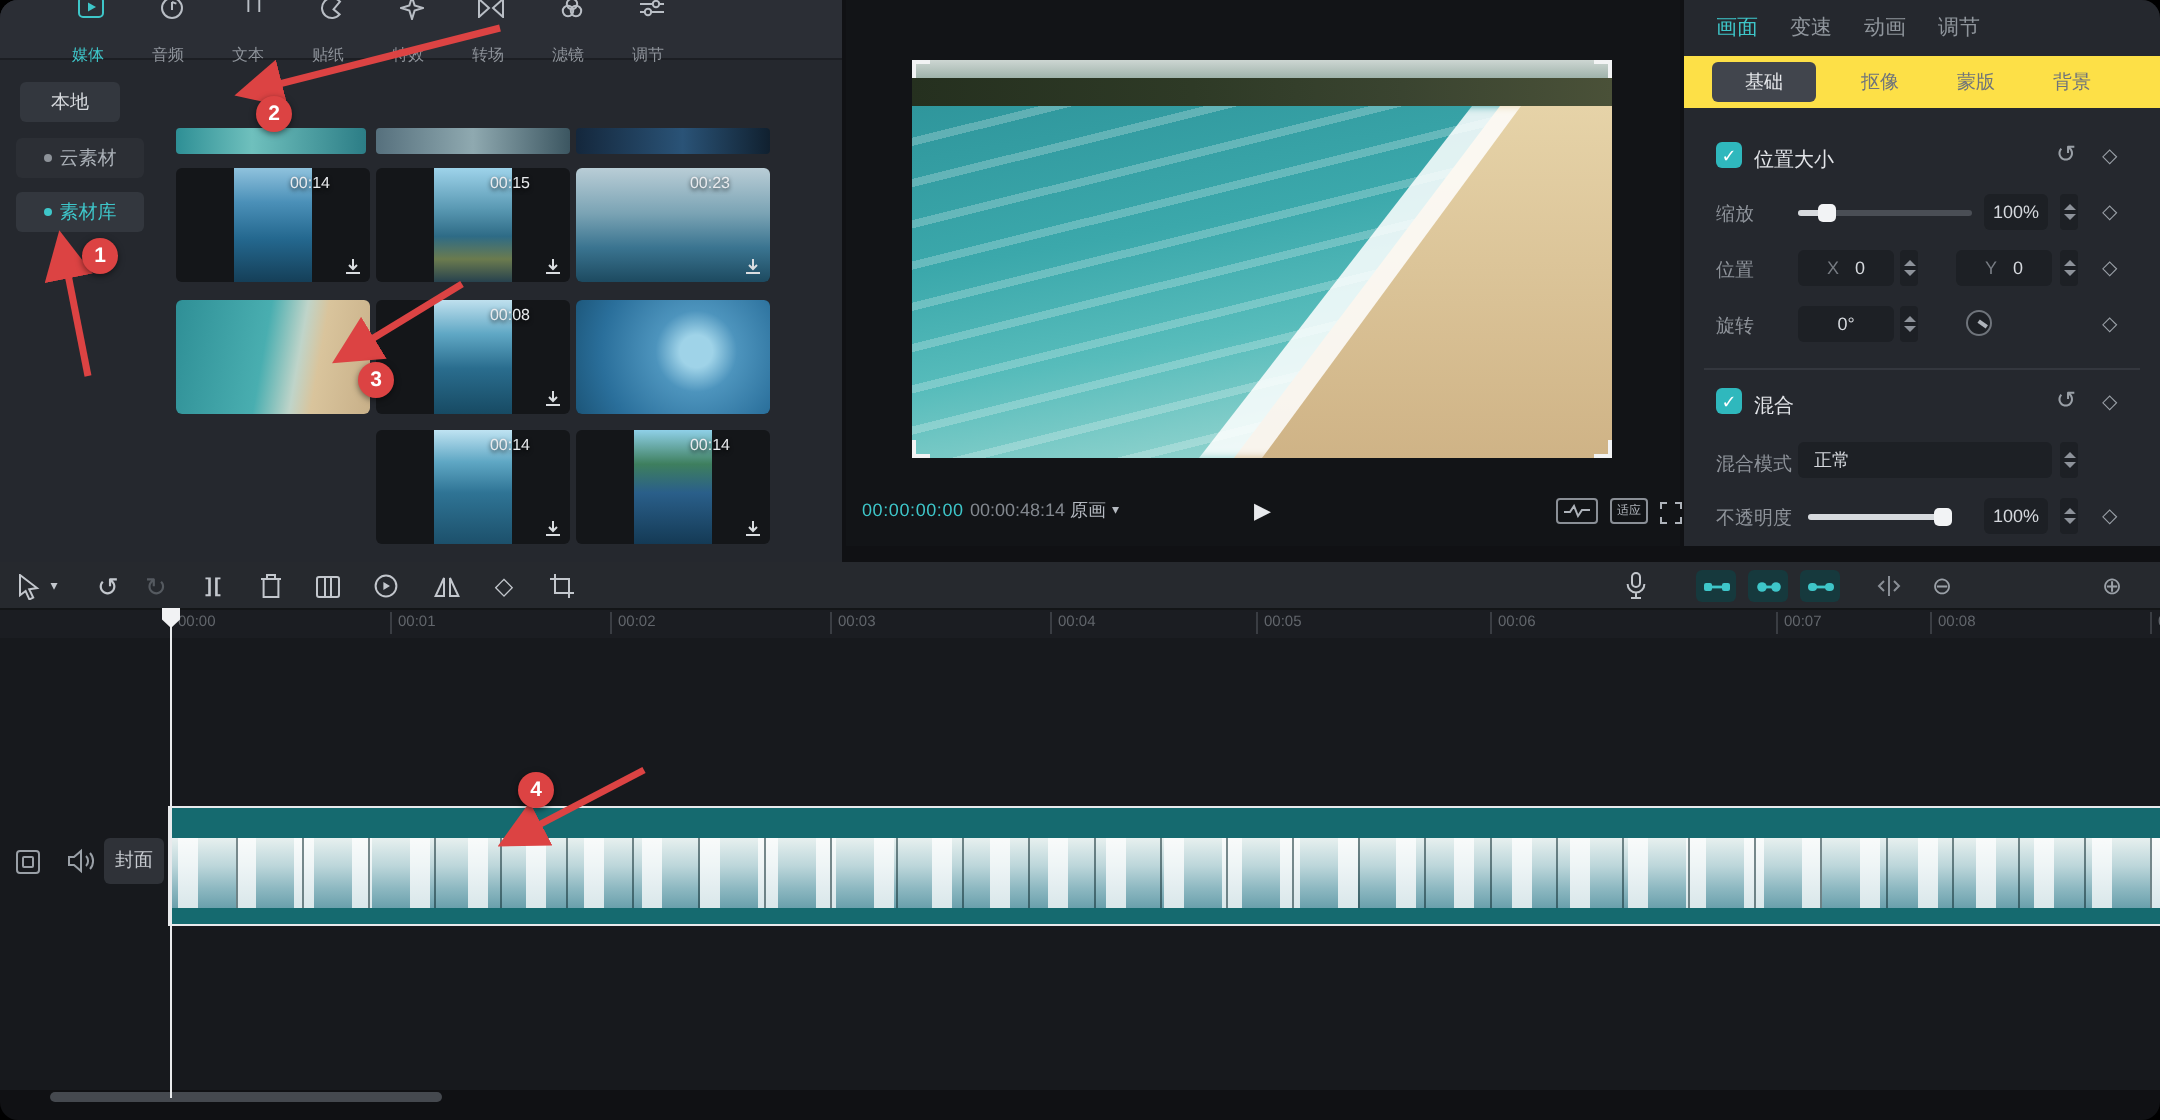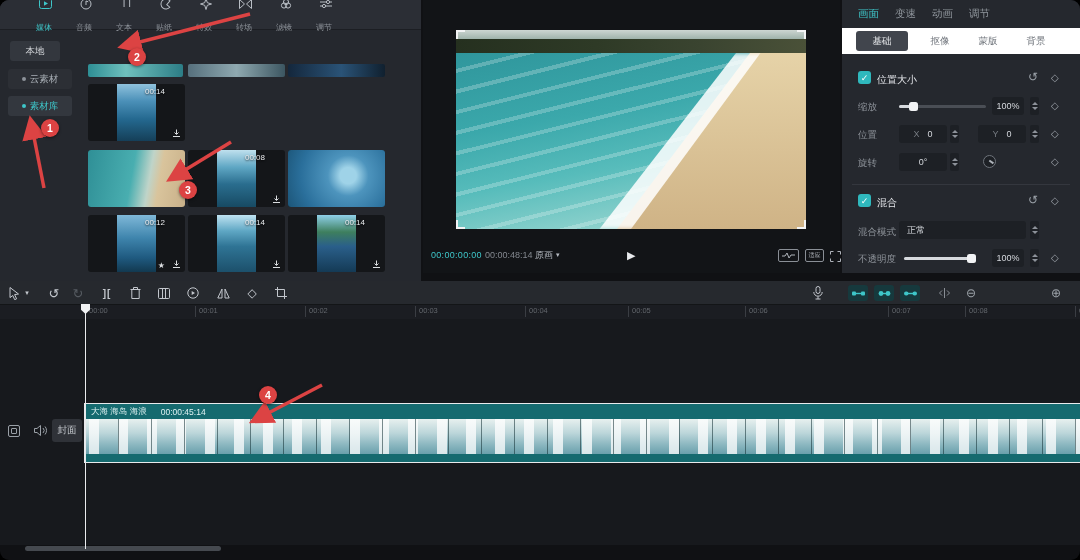--- a/index.html
+++ b/index.html
@@ -45,21 +45,21 @@
   .v-foam{position:absolute;left:0;top:23px;width:100%;height:176px;background:repeating-linear-gradient(-14deg,transparent 0 16px,rgba(255,255,255,.42) 16px 20px);opacity:.55}
   .v-sand{position:absolute;left:0;top:23px;width:100%;height:176px;background:linear-gradient(180deg,#e6d3a8,#cfb386);clip-path:polygon(84% 0,100% 0,100% 100%,46% 100%)}
   .v-sandfoam{position:absolute;left:0;top:23px;width:100%;height:176px;background:#fff;clip-path:polygon(80% 0,87% 0,50% 100%,41% 100%);opacity:.85;filter:blur(2px)}
   .hndl{position:absolute;width:9px;height:9px;border:0 solid #f2f3f4}
   .pc{position:absolute;top:247px;height:16px;display:flex;align-items:center;font-size:9px}
   .pill-ic{border:1px solid #8a8f96;border-radius:2px;color:#aeb3ba;display:flex;align-items:center;justify-content:center}
   
   .inspector{position:absolute;left:842px;top:0;width:238px;height:273px;background:#25282e}
   .insp-tab{position:absolute;top:7px;font-size:10.5px;color:#90969d;cursor:pointer}
   .insp-tab.active{color:#3ec6c9}
-  .subtab-strip{position:absolute;left:0;top:28px;width:238px;height:26px;background:#ffffff}
+  .subtab-strip{position:absolute;left:0;top:28px;width:238px;height:26px;background:#fde047}
   .subtab{position:absolute;top:3px;height:20px;border-radius:3px;font-size:9.5px;color:#6f747b;display:flex;align-items:center;justify-content:center;cursor:pointer}
   .subtab.active{background:#41454d;color:#e8eaed}
   .sec-check{position:absolute;width:13px;height:13px;border-radius:3px;background:#2fb8bd;color:#fff;font-size:9px;display:flex;align-items:center;justify-content:center;cursor:pointer}
   .sec-title{position:absolute;font-size:10px;color:#e3e5e9}
   .ghost{color:#9aa0a7;font-size:12px;cursor:pointer}
   .kf{color:#9aa0a7;font-size:10px;cursor:pointer}
   .row-label{position:absolute;font-size:9.5px;color:#8e939a}
   .slider-track{position:absolute;height:3px;background:#4a4e55;border-radius:2px;cursor:pointer}
   .slider-fill{position:absolute;height:3px;background:#d7dade;border-radius:2px}
   .slider-thumb{position:absolute;width:9px;height:9px;background:#f2f3f5;border-radius:2.5px;top:-3px;cursor:pointer}
@@ -190,49 +190,57 @@
 
     <div class="card" style="left:88px;top:84px">
       <div class="thumb-p t-oceanA"></div>
       <span class="dur">00:14</span>
       <span class="dl">
           <svg class="ic-svg" width="9" height="9" viewBox="0 0 9 9">
             <path d="M4.5 0.5 L4.5 5 M2.5 3.5 L4.5 5.5 L6.5 3.5 M1 7.5 L8 7.5" stroke="currentColor" fill="none"></path>
           </svg>
         </span>
     </div>
+    <div class="card" style="left:188px;top:84px">
+      <div class="thumb-p t-oceanB"></div>
+      <span class="dur">00:15</span>
+      <span class="dl">
+          <svg class="ic-svg" width="9" height="9" viewBox="0 0 9 9">
+            <path d="M4.5 0.5 L4.5 5 M2.5 3.5 L4.5 5.5 L6.5 3.5 M1 7.5 L8 7.5" stroke="currentColor" fill="none"></path>
+          </svg>
+        </span>
+    </div>
+    <div class="card" style="left:288px;top:84px">
+      <div class="thumb-l t-boat"></div>
+      <span class="dur">00:23</span>
+      <span class="dl">
+          <svg class="ic-svg" width="9" height="9" viewBox="0 0 9 9">
+            <path d="M4.5 0.5 L4.5 5 M2.5 3.5 L4.5 5.5 L6.5 3.5 M1 7.5 L8 7.5" stroke="currentColor" fill="none"></path>
+          </svg>
+        </span>
+    </div>
 
     <div class="card" style="left:88px;top:150px">
       <div class="thumb-l t-beach"></div>
       <span class="dur"></span>
     </div>
     <div class="card" style="left:188px;top:150px">
       <div class="thumb-p t-cove"></div>
       <span class="dur">00:08</span>
       <span class="dl">
           <svg class="ic-svg" width="9" height="9" viewBox="0 0 9 9">
             <path d="M4.5 0.5 L4.5 5 M2.5 3.5 L4.5 5.5 L6.5 3.5 M1 7.5 L8 7.5" stroke="currentColor" fill="none"></path>
           </svg>
         </span>
     </div>
     <div class="card" style="left:288px;top:150px">
       <div class="thumb-l t-girl"></div>
       <span class="dur"></span>
     </div>
 
-    <div class="card" style="left:88px;top:215px">
-      <div class="thumb-p t-deep"></div>
-      <span class="dur">00:12</span>
-      <span class="star">★</span>
-      <span class="dl">
-          <svg class="ic-svg" width="9" height="9" viewBox="0 0 9 9">
-            <path d="M4.5 0.5 L4.5 5 M2.5 3.5 L4.5 5.5 L6.5 3.5 M1 7.5 L8 7.5" stroke="currentColor" fill="none"></path>
-          </svg>
-        </span>
-    </div>
     <div class="card" style="left:188px;top:215px">
       <div class="thumb-p t-cove" style="background:linear-gradient(180deg,#bfe3f2 0%,#5fa7c4 28%,#2f7495 55%,#1c506b 100%)"></div>
       <span class="dur">00:14</span>
       <span class="dl">
           <svg class="ic-svg" width="9" height="9" viewBox="0 0 9 9">
             <path d="M4.5 0.5 L4.5 5 M2.5 3.5 L4.5 5.5 L6.5 3.5 M1 7.5 L8 7.5" stroke="currentColor" fill="none"></path>
           </svg>
         </span>
     </div>
     <div class="card" style="left:288px;top:215px">
@@ -465,24 +473,20 @@
   </div>
   <span class="abs" style="left:34px;top:424px">
     <svg class="ic-svg" width="14" height="13" viewBox="0 0 14 13">
         <path d="M0.5 4.5 L3 4.5 L6.5 1.5 L6.5 11.5 L3 8.5 L0.5 8.5 Z" fill="none" stroke="#9aa0a7"></path>
         <path d="M9 4 A3.5 3.5 0 0 1 9 9 M11 2.5 A6 6 0 0 1 11 10.5" fill="none" stroke="#9aa0a7"></path>
       </svg>
   </span>
   <div class="cover-btn">封面</div>
 
   <div class="clip">
-    <div class="clip-head">
-      <span>大海 海岛 海浪</span>
-      <span>00:00:45:14</span>
-    </div>
     <div class="clip-strip"></div>
     <div class="clip-foot"></div>
   </div>
 
   <div class="playhead-line"></div>
   <div class="playhead-cap"></div>
 
   <div class="hscroll"></div>
 
   <svg class="anno" viewBox="0 0 1080 560">

